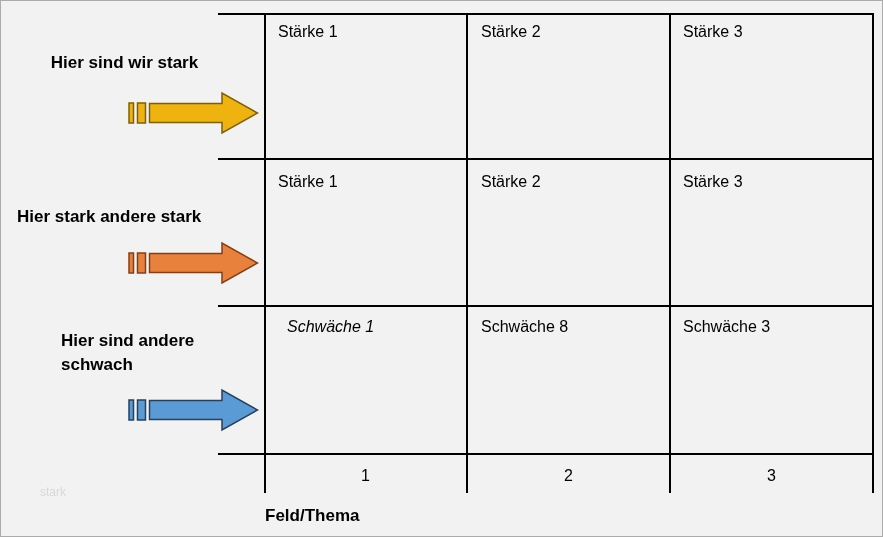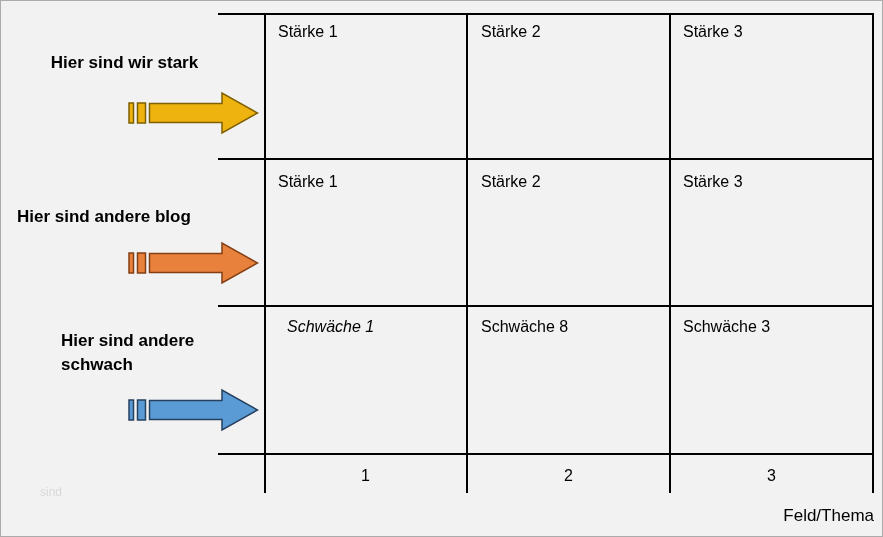--- a/index.html
+++ b/index.html
@@ -36,23 +36,23 @@
     position: absolute;
     top: 466px;
     font-size: 16px;
     text-align: center;
   }
   .axis-title {
     position: absolute;
     left: 264px;
     top: 505px;
     width: 609px;
-    text-align: right;
+    text-align: left;
     font-size: 17px;
-    font-weight: normal;
+    font-weight: bold;
   }
   .watermark {
     position: absolute;
     left: 39px;
     top: 484px;
     font-size: 12px;
     color: #D9D9D9;
   }
 </style>
 </head>
@@ -64,21 +64,21 @@
   <div class="hline" style="left:217px; top:157px; width:656px;"></div>
   <div class="hline" style="left:217px; top:304px; width:656px;"></div>
   <div class="hline" style="left:217px; top:452px; width:656px;"></div>
 
   <div class="vline" style="left:263px; top:12px; height:480px;"></div>
   <div class="vline" style="left:465px; top:12px; height:480px;"></div>
   <div class="vline" style="left:668px; top:12px; height:480px;"></div>
   <div class="vline" style="left:871px; top:12px; height:480px;"></div>
 
   <div class="row-label" style="top:50px;text-align:center;">Hier sind wir stark</div>
-  <div class="row-label" style="top:204px;">Hier sind andere blog</div>
+  <div class="row-label" style="top:204px;">Hier stark andere stark</div>
   <div class="row-label" style="top:328px;margin-left:44px;">Hier sind andere
 schwach</div>
 
   <svg class="arrow-icon" style="top:90px;" viewBox="0 0 131 44">
     <rect x="1" y="12" width="4.5" height="20" stroke-width="1.5" fill="#EFB30F" stroke="#7F6000"></rect>
     <rect x="9.5" y="12" width="8" height="20" stroke-width="1.5" fill="#EFB30F" stroke="#7F6000"></rect>
     <polygon points="21.5,12.5 94,12.5 94,2 129.5,22 94,42 94,31.5 21.5,31.5" stroke-width="1.5" fill="#EFB30F" stroke="#7F6000"></polygon>
   </svg>
   <svg class="arrow-icon" style="top:240px;" viewBox="0 0 131 44">
     <rect x="1" y="12" width="4.5" height="20" stroke-width="1.5" fill="#E8813C" stroke="#843F15"></rect>
@@ -100,15 +100,15 @@
   <div class="cell-label" style="left:286px; top:316px;font-style:italic;">Schwäche 1</div>
   <div class="cell-label" style="left:480px; top:316px;">Schwäche 8</div>
   <div class="cell-label" style="left:682px; top:316px;text-align:right;">Schwäche 3</div>
 
   <div class="tick-label" style="left:264px; width:201px;">1</div>
   <div class="tick-label" style="left:467px; width:201px;">2</div>
   <div class="tick-label" style="left:670px; width:201px;">3</div>
 
   <div class="axis-title">Feld/Thema</div>
 
-  <div class="watermark">sind</div>
+  <div class="watermark">stark</div>
 
 </div>
 
 </body></html>

